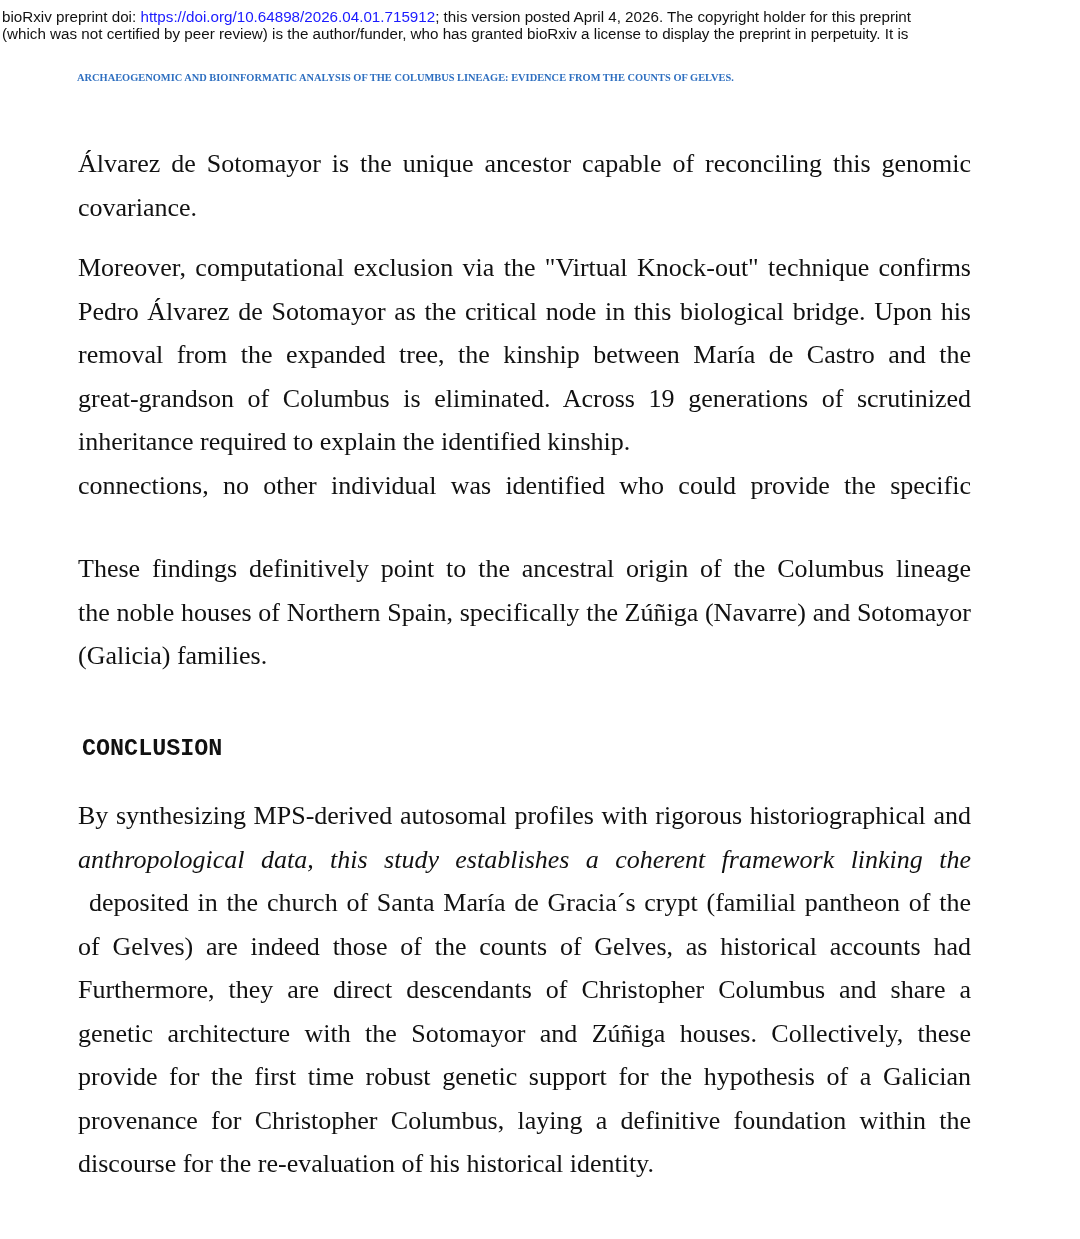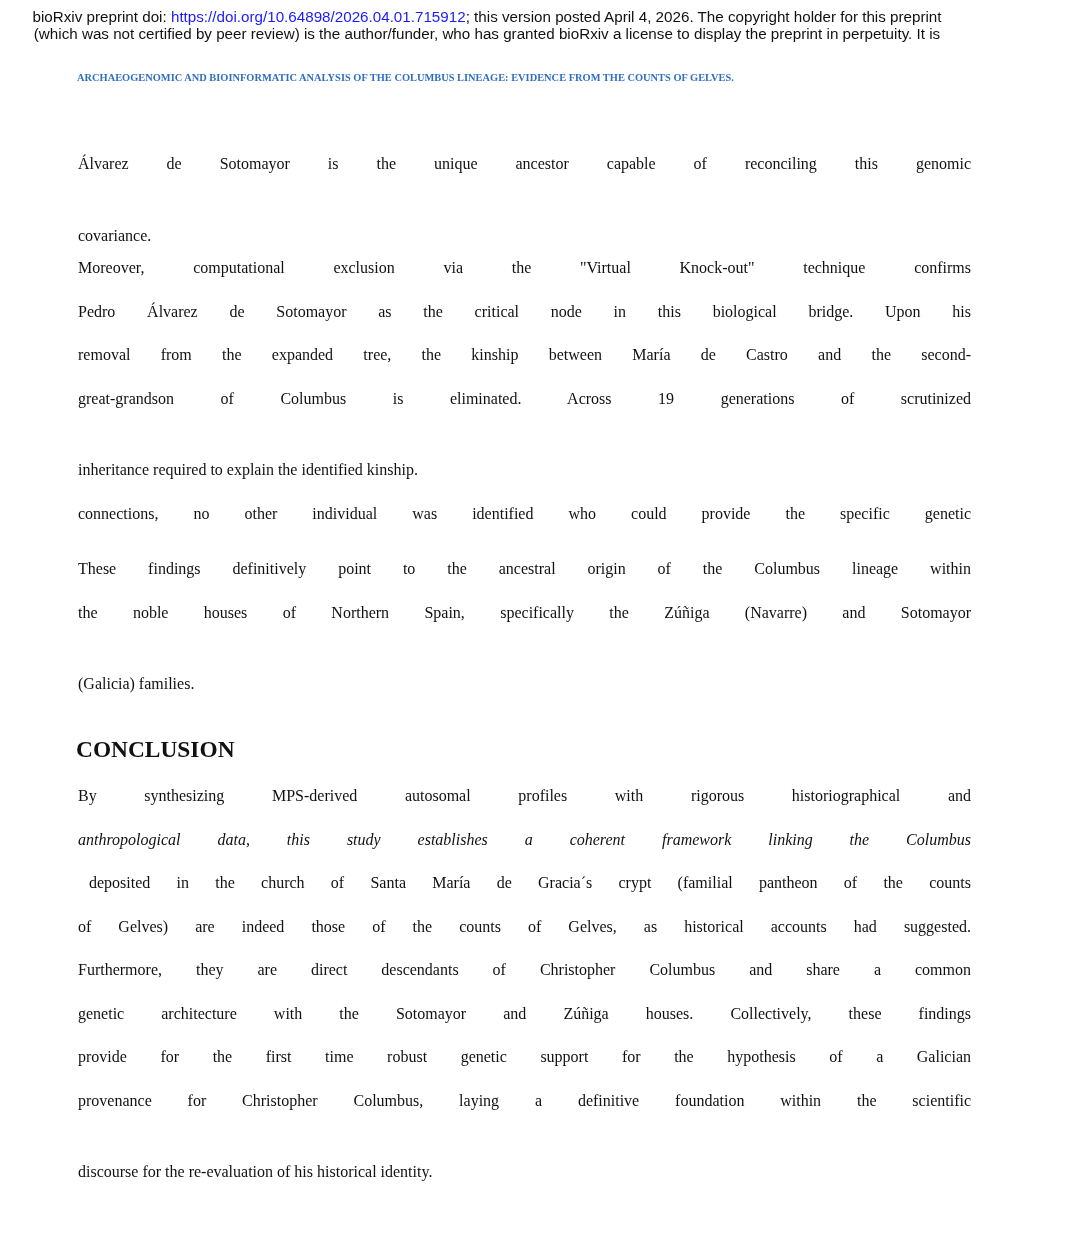--- a/index.html
+++ b/index.html
@@ -1,41 +1,41 @@
 <!DOCTYPE html>
 <html><head>
 <meta charset="utf-8">
 <style>
   html, body { margin: 0; padding: 0; background: #ffffff; }
   body { width: 1080px; height: 1239px; position: relative; overflow: hidden; }
   .banner {
     position: absolute; left: 0; top: 8px; width: 972px;
     font-family: "Liberation Sans", sans-serif; font-size: 15.2px; line-height: 17px;
-    color: #111; text-align: center;
+    color: #111; text-align: left;
   }
   .banner .l1, .banner .l2 { padding-left: 2px; }
   .banner .link { color: #1a1aff; }
   .running-head {
     position: absolute; left: 77px; top: 71px; width: 900px;
     font-family: "Liberation Serif", serif; font-weight: bold; font-size: 11.2px;
     color: #2e6fc0; letter-spacing: 0px; white-space: nowrap;
     transform: scaleX(0.93); transform-origin: left top;
   }
   .body-text {
     position: absolute; left: 78px; width: 893px;
-    font-family: "Liberation Serif", serif; font-size: 16px; color: #111;
+    font-family: "Liberation Serif", serif; font-size: 26px; color: #111;
   }
   .line {
     display: block; height: 43.5px; line-height: 43.5px;
     text-align: justify; text-align-last: justify; white-space: nowrap;
   }
-  .line.last { text-align-last: left; margin-top: 28px; }
+  .line.last { text-align-last: left; }
   .heading {
-    position: absolute; left: 76px; top: 736px;
-    font-family: Liberation Serif, serif; font-weight: bold; font-size: 23.4px; color: #111;
+    position: absolute; left: 82px; top: 736px;
+    font-family: Liberation Mono, monospace; font-weight: bold; font-size: 23.4px; color: #111;
   }
 </style>
 </head>
 <body>
 
 <div class="banner">
   <div class="l1">
     <span>bioRxiv preprint doi: </span><span class="link">https://doi.org/10.64898/2026.04.01.715912</span><span>; this version posted April 4, 2026. The copyright holder for this preprint</span>
   </div>
   <div class="l2">(which was not certified by peer review) is the author/funder, who has granted bioRxiv a license to display the preprint in perpetuity. It is</div>
@@ -58,21 +58,21 @@
 </div>
 
 <div class="body-text" style="top:547px;">
   <span class="line" style="white-space: normal; overflow: hidden;">These findings definitively point to the ancestral origin of the Columbus lineage within</span>
   <span class="line" style="white-space: normal; overflow: hidden;">the noble houses of Northern Spain, specifically the Zúñiga (Navarre) and Sotomayor</span>
   <span class="line last" style="white-space: normal; overflow: hidden;">(Galicia) families.</span>
 </div>
 
 <div class="heading">CONCLUSION</div>
 
-<div class="body-text" style="top:774px;">
+<div class="body-text" style="top:794px;">
   <span class="line" style="white-space: normal; overflow: hidden;">By synthesizing MPS-derived autosomal profiles with rigorous historiographical and</span>
   <span class="line" style="white-space: normal; overflow: hidden; font-style: italic;">anthropological data, this study establishes a coherent framework linking the Columbus</span>
   <span class="line" style="white-space: normal; overflow: hidden; margin-left: 11px;">deposited in the church of Santa María de Gracia´s crypt (familial pantheon of the counts</span>
   <span class="line" style="white-space: normal; overflow: hidden;">of Gelves) are indeed those of the counts of Gelves, as historical accounts had suggested.</span>
   <span class="line" style="white-space: normal; overflow: hidden;">Furthermore, they are direct descendants of Christopher Columbus and share a common</span>
   <span class="line" style="white-space: normal; overflow: hidden;">genetic architecture with the Sotomayor and Zúñiga houses. Collectively, these findings</span>
   <span class="line" style="white-space: normal; overflow: hidden;">provide for the first time robust genetic support for the hypothesis of a Galician</span>
   <span class="line" style="white-space: normal; overflow: hidden;">provenance for Christopher Columbus, laying a definitive foundation within the scientific</span>
   <span class="line last" style="white-space: normal; overflow: hidden;">discourse for the re-evaluation of his historical identity.</span>
 </div>

